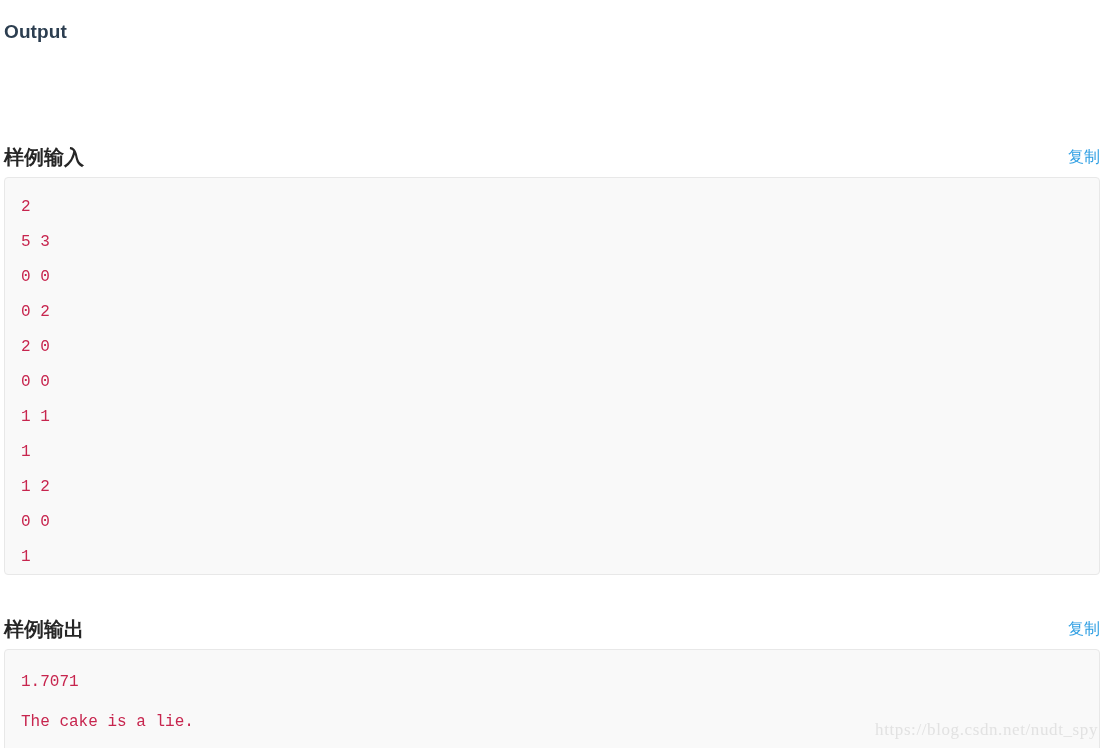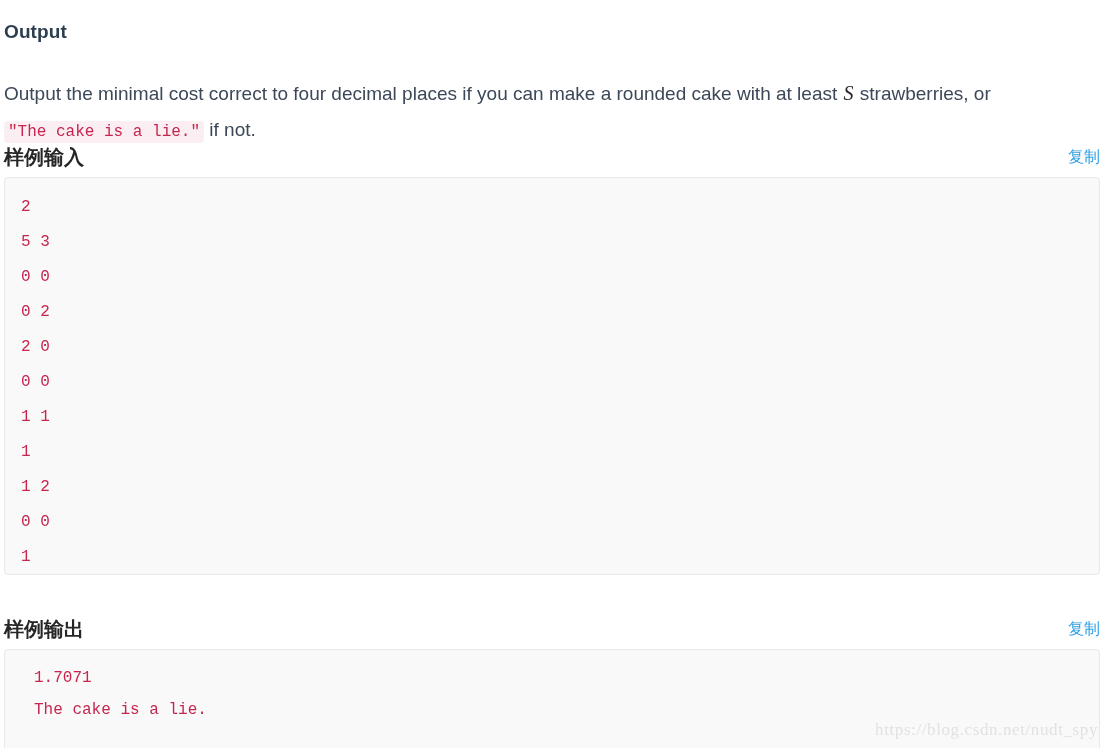--- a/index.html
+++ b/index.html
@@ -108,21 +108,21 @@
     line-height: 35px;
     color: #c7254e;
     white-space: pre;
   }
 
   #sample-input-block { top: 143px; }
   #sample-input-block .code-box { height: 398px; }
 
   #sample-output-block { top: 615px; }
   #sample-output-block .code-box { height: 120px; }
-  #sample-output-block .code-box pre { line-height: 32px; margin-left: 13px; }
+  #sample-output-block .code-box pre { line-height: 40px; }
 
   
   .watermark {
     position: absolute;
     right: 10px;
     bottom: 8px;
     font-family: "Liberation Serif", serif;
     font-size: 17px;
     color: #e2e2e2;
     letter-spacing: 0.6px;
@@ -130,21 +130,20 @@
     white-space: nowrap;
   }
 </style>
 </head>
 <body>
 
 <div class="page">
 
   <h2 class="section-title">Output</h2>
 
-  <p class="body-para"><span>Output the minimal cost correct to four decimal places if you can make a rounded cake with at least </span><span class="math-var">S</span><span> strawberries, or </span><code class="inline-code">"The cake is a lie."</code><span> if not.</span></p>
 
   <div class="sample" id="sample-input-block">
     <div class="sample-head">
       <span class="sample-label">样例输入</span>
       <a class="copy-link">复制</a>
     </div>
     <div class="code-box">
       <pre>2
 5 3
 0 0

